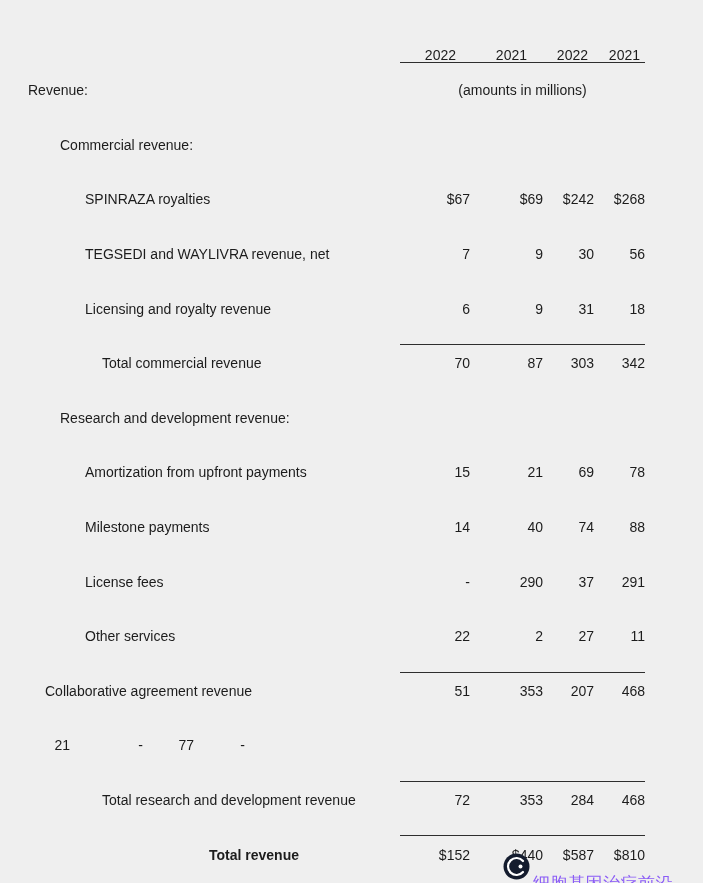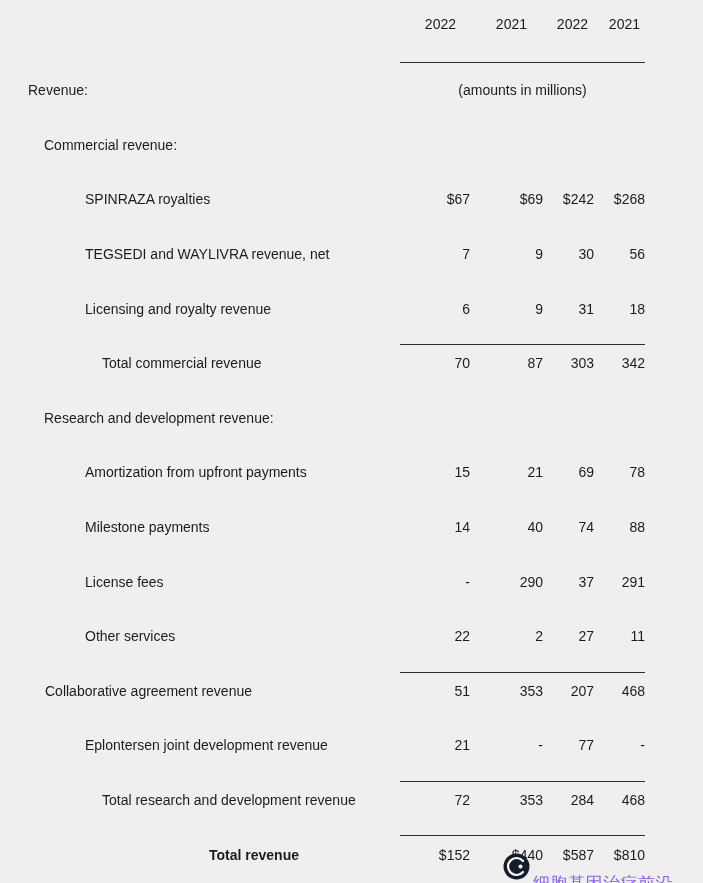--- a/index.html
+++ b/index.html
@@ -5,35 +5,35 @@
   * { box-sizing: border-box; margin: 0; padding: 0; }
   html, body { width: 703px; height: 883px; }
   body {
     background: #efefef;
     font-family: "Liberation Sans", sans-serif;
     font-size: 14px;
     color: #1c1c1c;
     position: relative;
     overflow: hidden;
   }
-  .header-row { position: relative; height: 63px; display: flex; }
+  .header-row { position: relative; height: 63px; display: flex; align-items: flex-end; }
   .spacer { flex: 1; }
   .num-block { width: 245px; margin-right: 58px; display: flex; flex-shrink: 0; }
   .cell { text-align: right; }
   .c1 { width: 70px; } .c2 { width: 73px; } .c3 { width: 51px; } .c4 { width: 51px; }
   .header-row .cell { padding-top: 16px; }
   .header-row .c1 { padding-right: 14px; }
   .header-row .c2 { padding-right: 16px; }
   .header-row .c3 { padding-right: 6px; }
   .header-row .c4 { padding-right: 5px; }
   .header-rule { position: absolute; left: 400px; width: 245px; bottom: 0; height: 0; border-bottom: 1px solid #2e2e2e; }
   .row { position: relative; height: 54.6px; display: flex; align-items: center; gap: 38px; }
   .row .label { flex: 1; white-space: nowrap; }
   .indent-0 .label { padding-left: 28px; }
-  .indent-1 .label { padding-left: 44px; }
+  .indent-1 .label { padding-left: 60px; }
   .indent-2 .label { padding-left: 85px; }
   .indent-3 .label { padding-left: 45px; }
   .indent-4 .label { padding-left: 102px; }
   .indent-5 .label { padding-left: 209px; font-weight: bold; }
   .rule { position: absolute; left: 400px; width: 245px; top: 8px; height: 0; border-top: 1px solid #2e2e2e; }
   .units-note { width: 245px; text-align: center; }
   .watermark { position: absolute; left: 503px; top: 837px; display: flex; align-items: center; gap: 3px; }
   .wm-text { font-size: 17px; font-weight: 400; color: #8b5cf6; white-space: nowrap; letter-spacing: 0.5px; margin-top: 35px; }
   .wm-logo { width: 27px; height: 27px; }
   .wm-logo svg { display: block; }
@@ -154,21 +154,20 @@
       <div class="rule"></div>
       <div class="label">Collaborative agreement revenue</div>
       <div class="num-block">
         <div class="cell c1">51</div>
         <div class="cell c2">353</div>
         <div class="cell c3">207</div>
         <div class="cell c4">468</div>
       </div>
     </div>
     <div class="row indent-2">
-      <div class="label">Eplontersen joint development revenue</div>
       <div class="num-block">
         <div class="cell c1">21</div>
         <div class="cell c2">-</div>
         <div class="cell c3">77</div>
         <div class="cell c4">-</div>
       </div>
     </div>
     <div class="row indent-4">
       <div class="rule"></div>
       <div class="label">Total research and development revenue</div>

